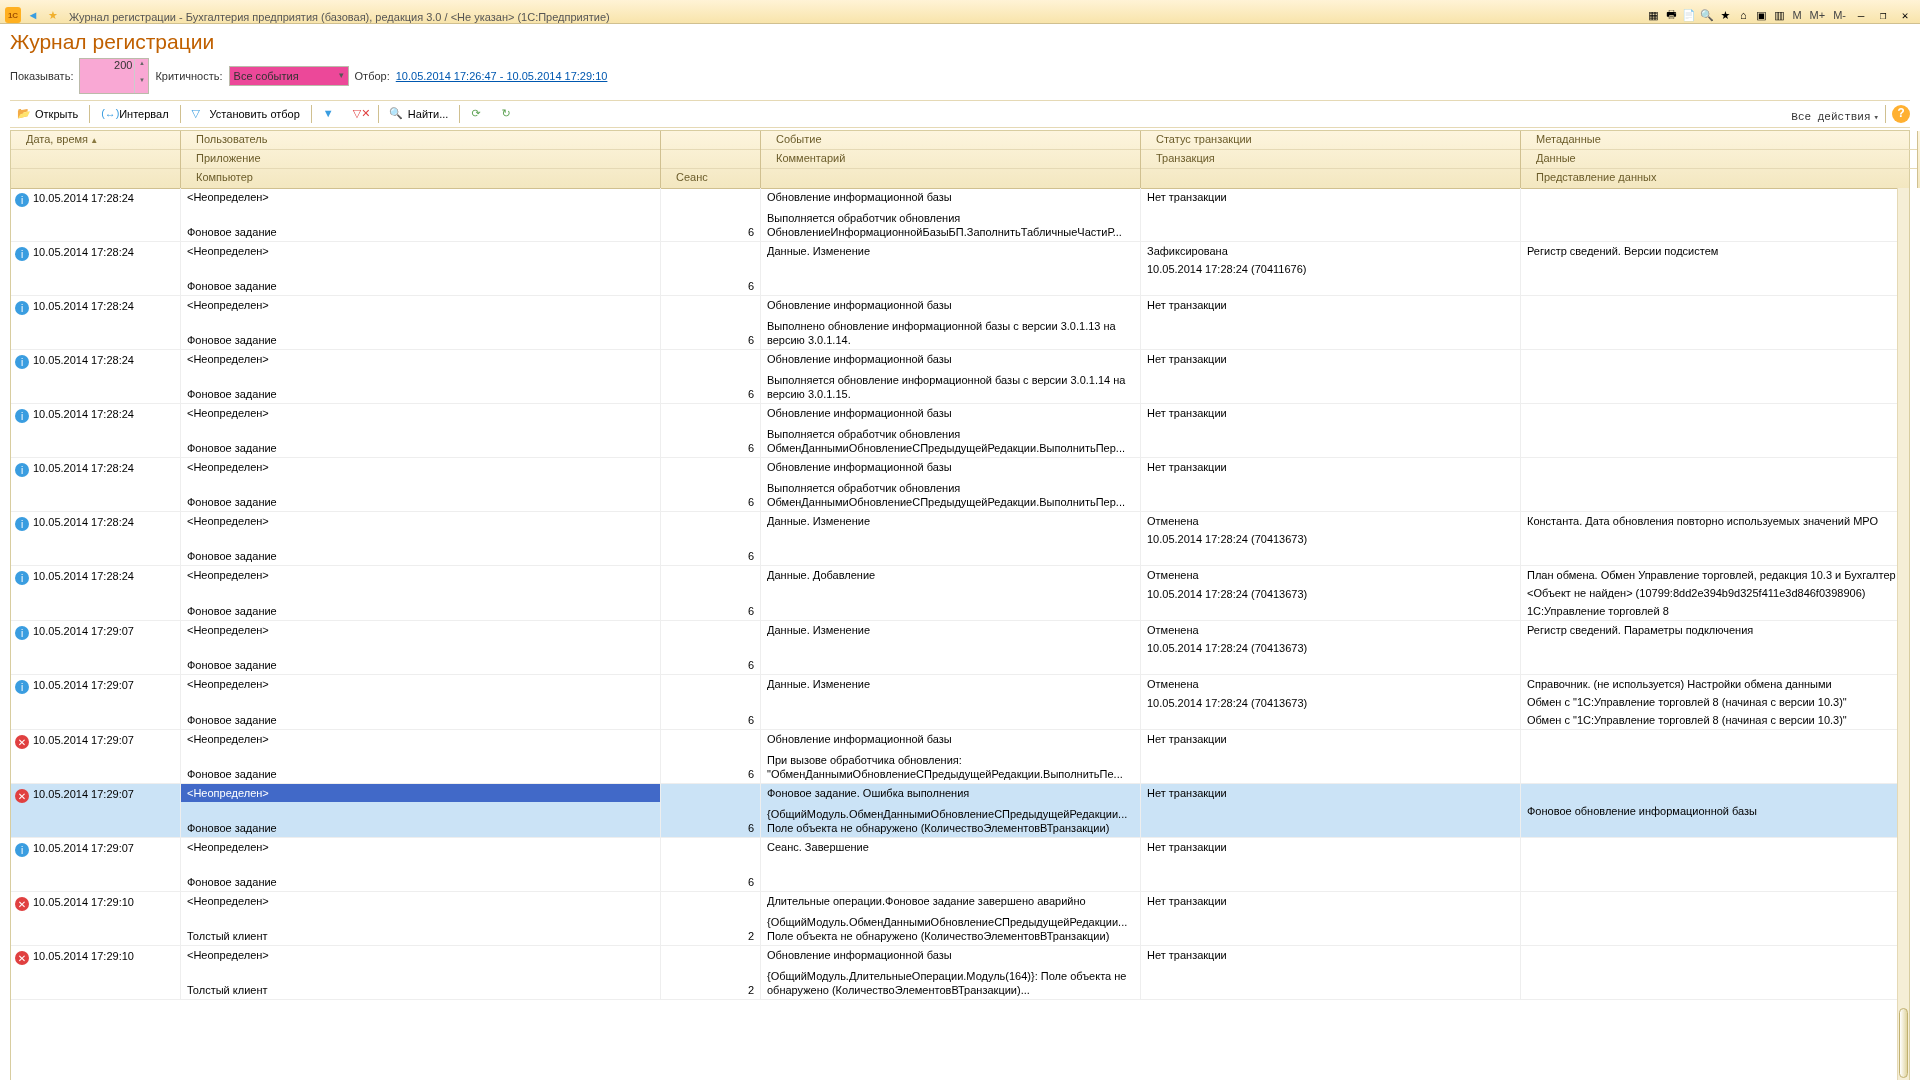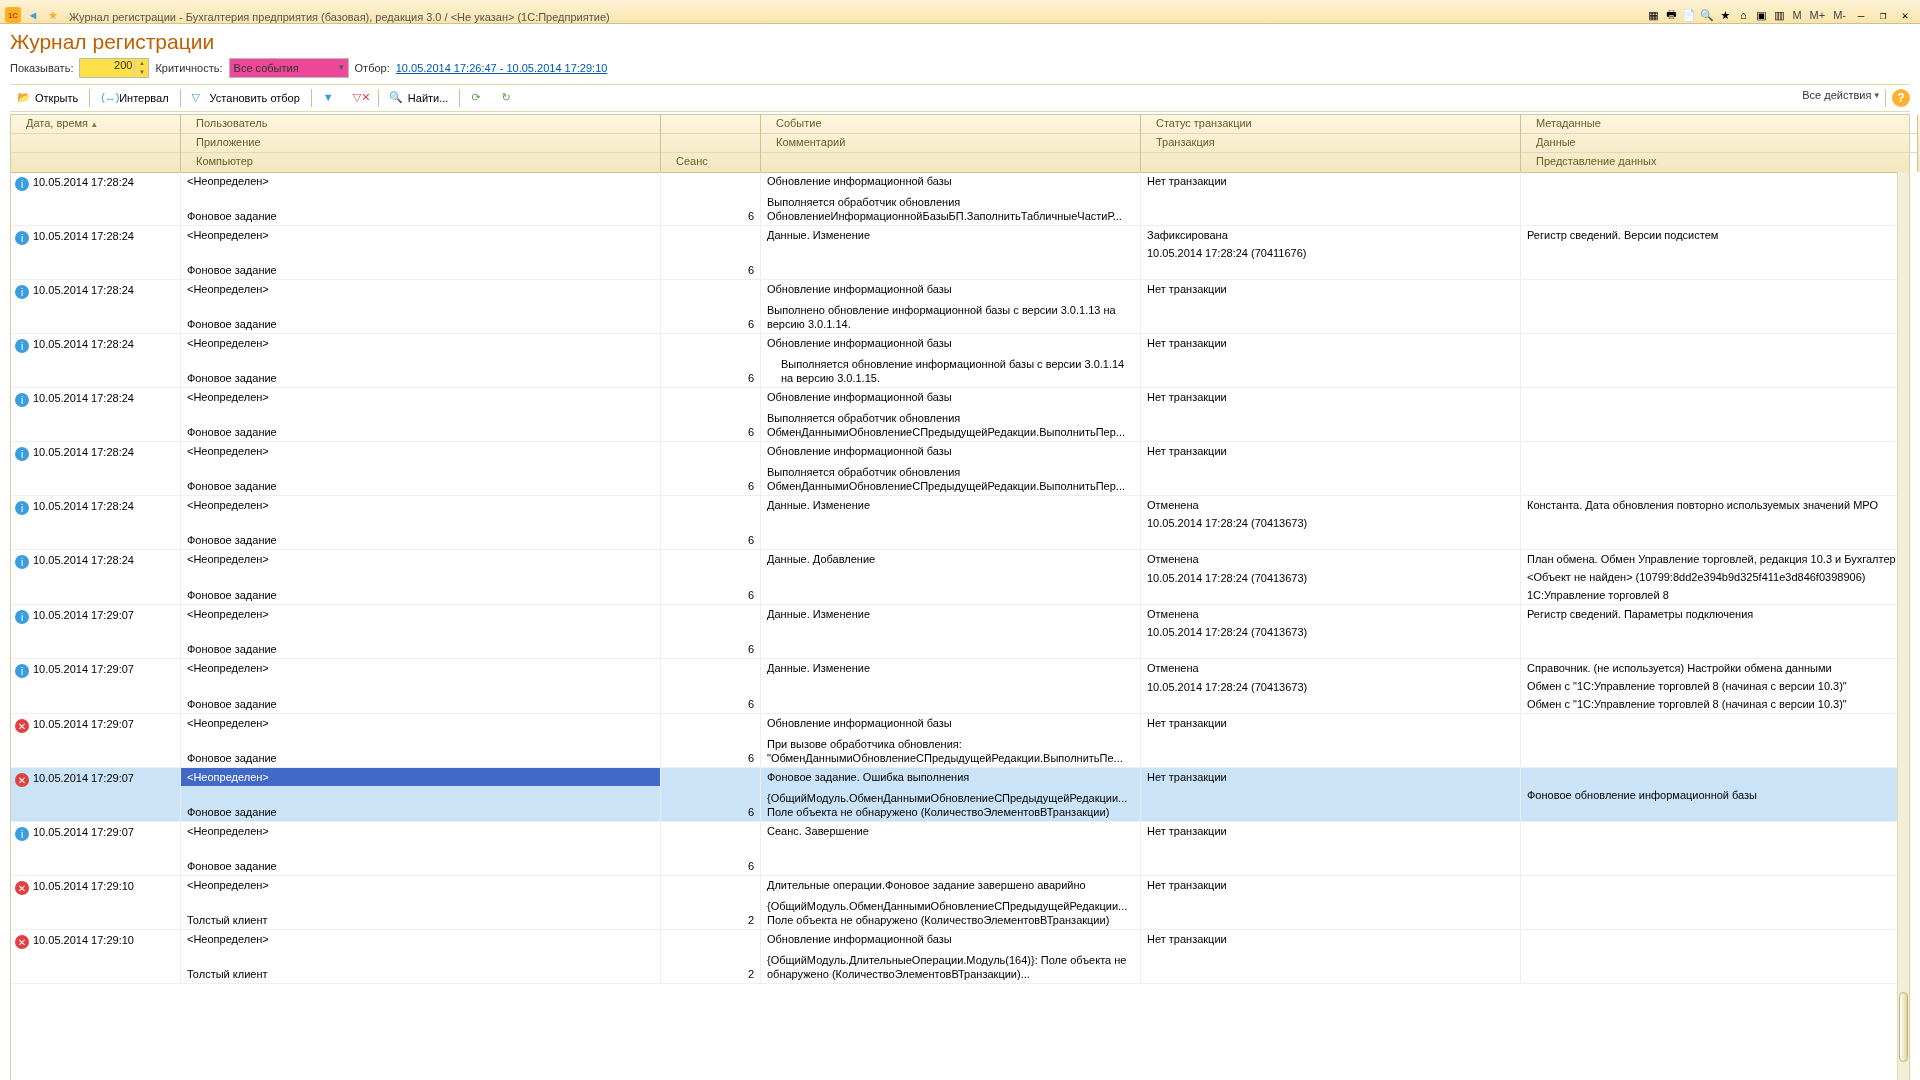--- a/index.html
+++ b/index.html
@@ -14,33 +14,33 @@
 .titlebar .mbtn { padding: 0 3px; font-size: 11px; color: #444; }
 .winctl { width: 20px; height: 16px; display: inline-flex; align-items: center; justify-content: center; font-family: monospace; }
 
 
 .main { padding: 6px 10px 0 10px; }
 .page-title { font-size: 21px; color: #c06000; font-weight: normal; margin-bottom: 4px; }
 
 
 .filterbar { display: flex; align-items: center; gap: 6px; margin: 2px 0 6px 0; color: #333; }
 .filterbar label { color: #333; }
-.numfield { width: 70px; height: 20px; border: 1px solid #bba; background: #fde047; text-align: right; padding: 0 16px 0 4px; position: relative; }
+.numfield { width: 70px; height: 36px; border: 1px solid #bba; background: #f9a8d4; text-align: right; padding: 0 16px 0 4px; position: relative; }
 .numfield .spin { position: absolute; right: 0; top: 0; bottom: 0; width: 14px; border-left: 1px solid #ccc; display: flex; flex-direction: column; }
 .numfield .spin div { flex: 1; font-size: 6px; text-align: center; line-height: 9px; color: #666; }
 .combo { height: 20px; border: 1px solid #bba; background: #ec4899; padding: 0 18px 0 4px; position: relative; min-width: 120px; display: flex; align-items: center; }
 .combo::after { content: "▾"; position: absolute; right: 4px; top: 3px; font-size: 9px; color: #555; }
 .linktext { color: #0058b0; text-decoration: underline; cursor: pointer; }
 
 
 .toolbar { display: flex; align-items: center; gap: 2px; padding: 2px 0; border-top: 1px solid #e5d9b5; border-bottom: 1px solid #e5d9b5; margin-bottom: 2px; }
 .tbtn { height: 22px; padding: 0 6px; display: inline-flex; align-items: center; gap: 4px; border: 1px solid transparent; border-radius: 2px; cursor: pointer; }
 .tbtn .ico { width: 14px; height: 14px; }
 .tsep { width: 1px; height: 18px; background: #d0c090; margin: 0 2px; }
-.toolbar .right { margin-left: auto; display: flex; align-items: flex-start; gap: 4px; }
+.toolbar .right { margin-left: auto; display: flex; align-items: flex-end; gap: 4px; font-family: Liberation Mono, monospace; }
 .allactions { color: #333; display: flex; align-items: center; gap: 3px; cursor: pointer; }
 .allactions::after { content: "▾"; font-size: 9px; color: #555; }
 .help-ico { width: 18px; height: 18px; border-radius: 50%; background: #ffb030; color: #fff; display: inline-flex; align-items: center; justify-content: center; font-weight: bold; font-size: 12px; }
 
 
 .grid-wrap { border: 1px solid #d8cda0; position: relative; height: 996px; }
 .ghead { display: grid; grid-template-columns: 170px 480px 100px 380px 380px 397px 12px; background: linear-gradient(#fdf5de, #f3e7c0); border-bottom: 1px solid #d0c090; }
 .gh { border-right: 1px solid #d0c090; }
 .gh-row { height: 19px; padding: 2px 15px; border-bottom: 1px solid #e5d9b5; color: #6b5c2a; font-size: 11px; white-space: nowrap; overflow: hidden; }
 .gh-row:last-child { border-bottom: none; }
@@ -290,21 +290,21 @@
           <div class="cell">
             <div class="sub">&lt;Неопределен&gt;</div>
             <div class="sub"></div>
             <div class="sub">Фоновое задание</div>
           </div>
           <div class="cell cell-seans">
             <div class="sub seansval">6</div>
           </div>
           <div class="cell">
             <div class="sub">Обновление информационной базы</div>
-            <div class="sub" style="white-space: normal; margin-left: 14px;">Выполняется обновление информационной базы с версии 3.0.1.14 на версию 3.0.1.15.</div>
+            <div class="sub" style="white-space: normal;">Выполняется обновление информационной базы с версии 3.0.1.14 на версию 3.0.1.15.</div>
           </div>
           <div class="cell">
             <div class="sub">Нет транзакции</div>
             <div class="sub"></div>
             <div class="sub"></div>
           </div>
           <div class="cell">
             <div class="sub"></div>
             <div class="sub"></div>
             <div class="sub"></div>

